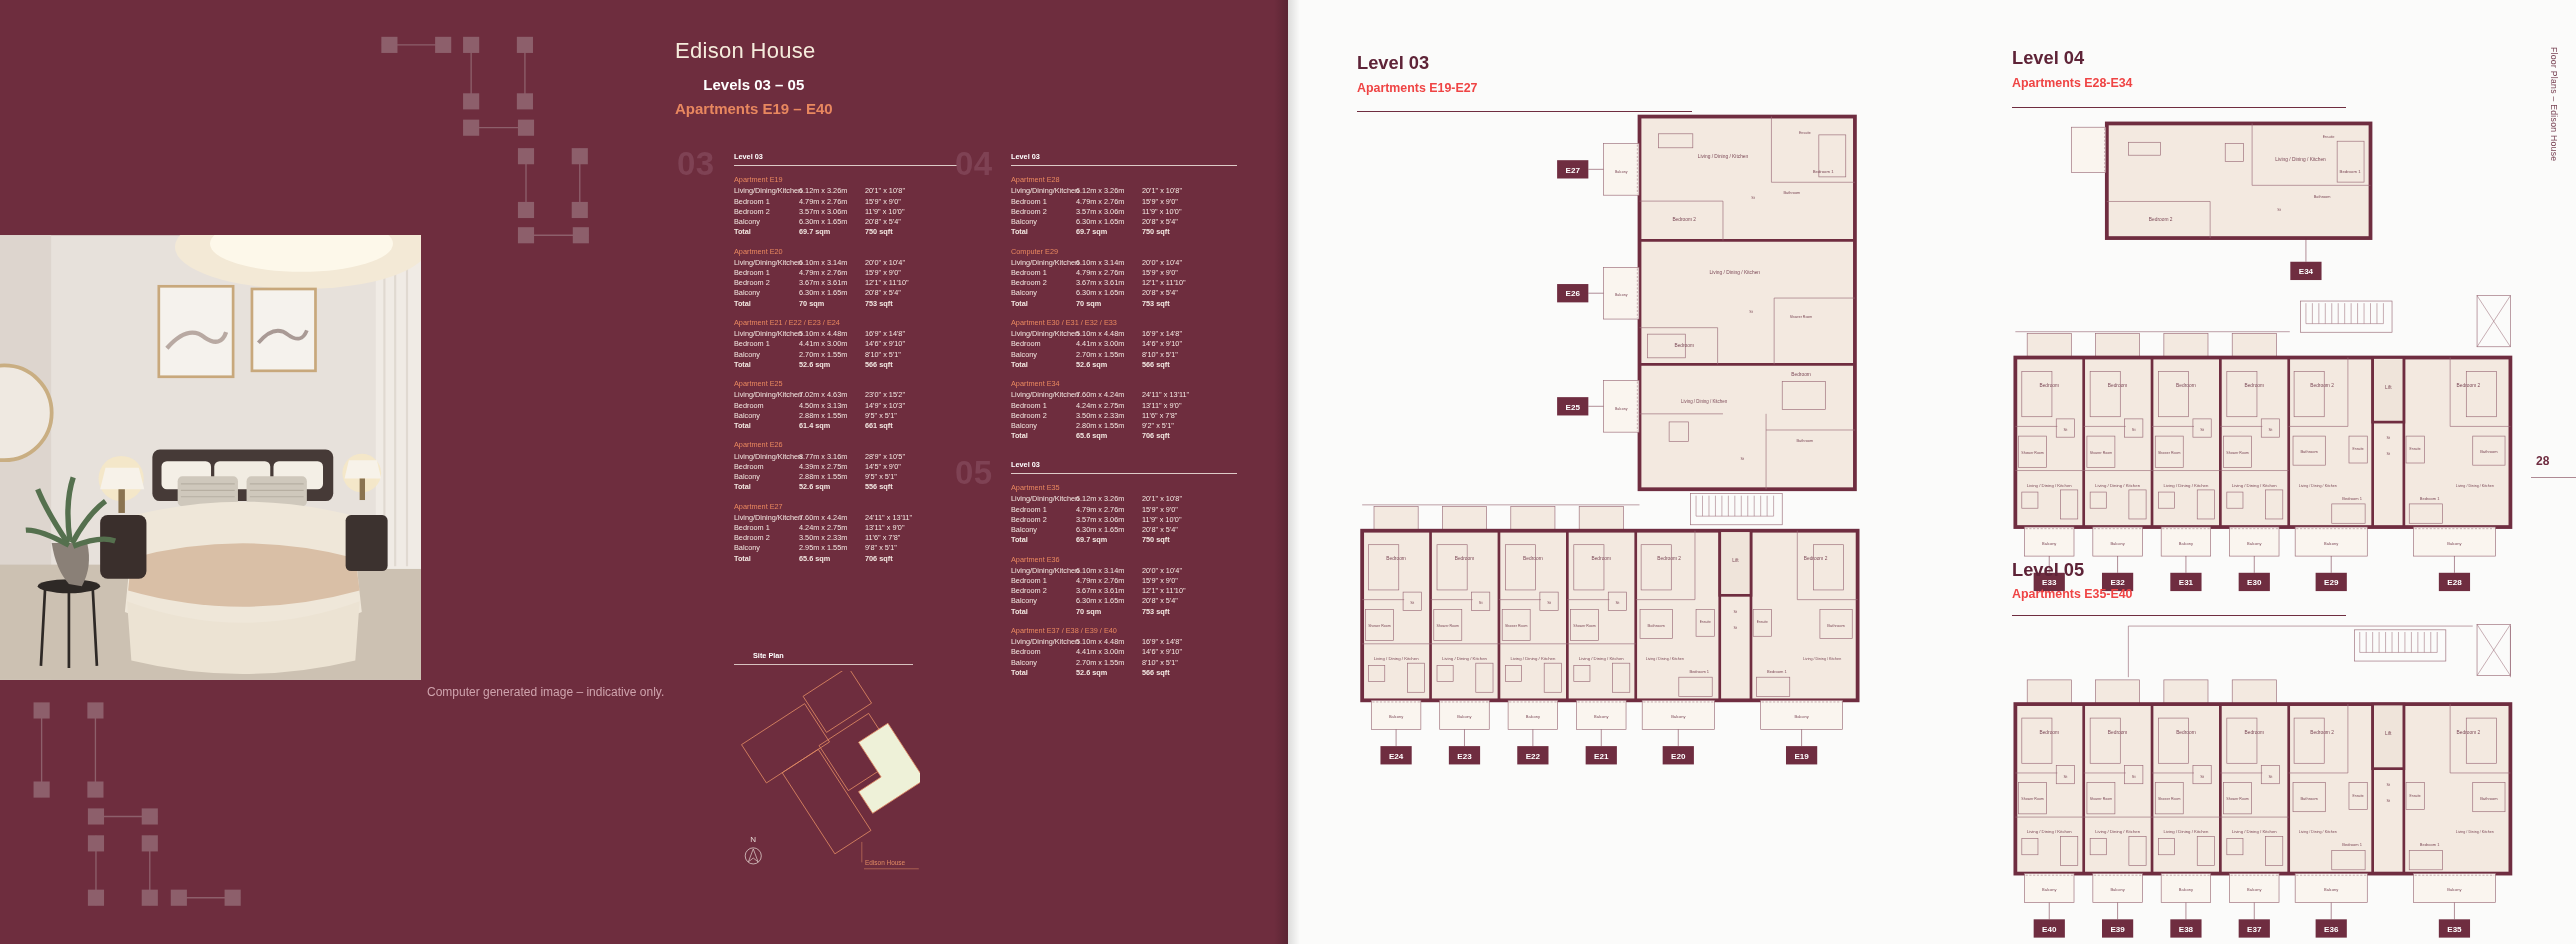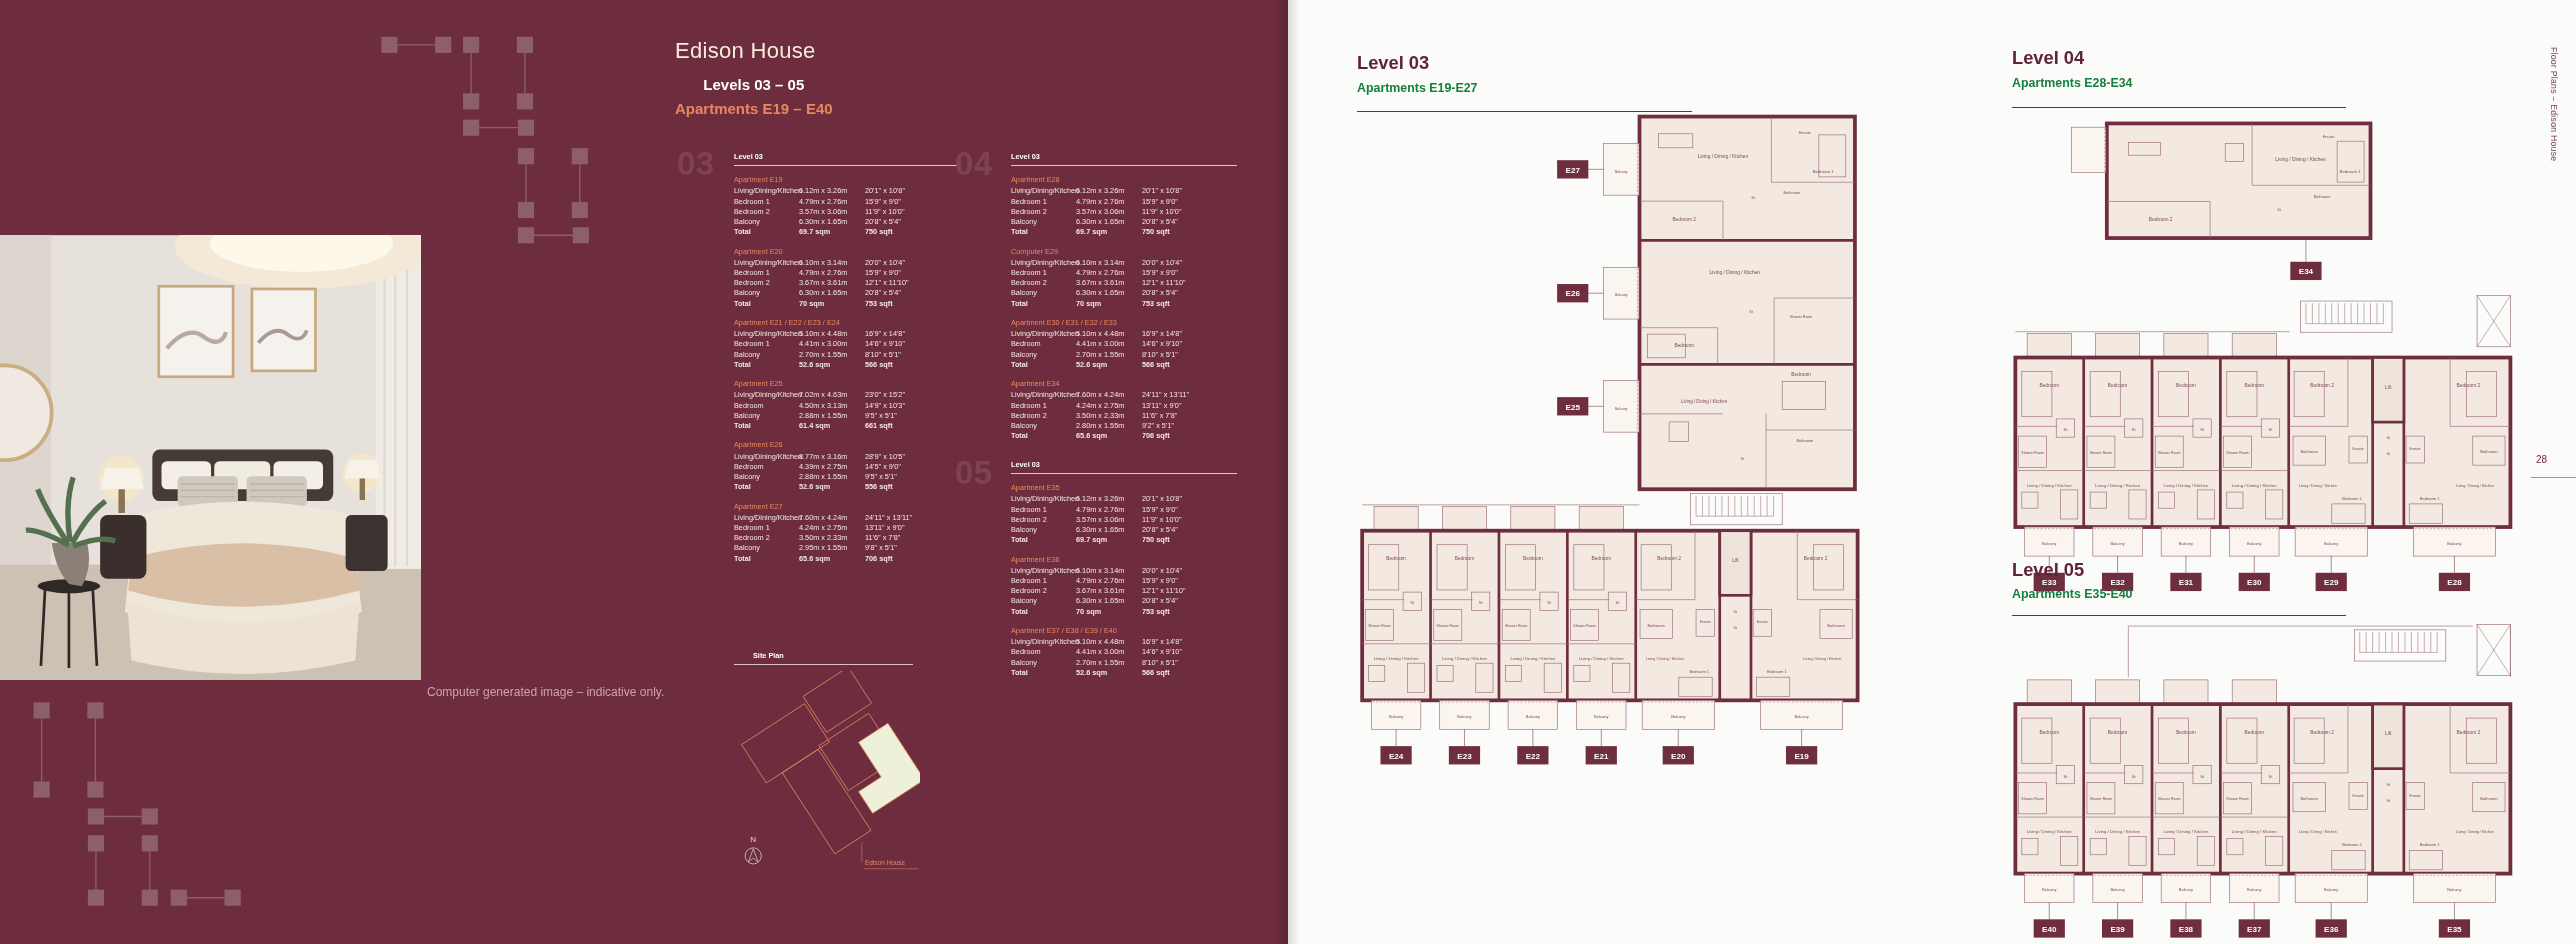--- a/index.html
+++ b/index.html
@@ -29,26 +29,26 @@
   .spec-row .c1{left:65px;}
   .spec-row .c2{left:131px;}
   .spec-row.total{font-weight:700;}
   .siteplan-title{position:absolute;left:734px;top:651px;font-size:7.3px;font-weight:700;color:#ffffff;margin-left:19px;}
   .siteplan-rule{position:absolute;left:734px;top:664px;width:179px;height:0.5px;background:rgba(242,231,225,.8);}
   
   .page-right{position:absolute;left:1288px;top:0;width:1288px;height:945px;background:#fbfbfa;}
   .page-right::before{content:"";position:absolute;left:0;top:0;width:12px;height:100%;
      background:linear-gradient(to right,rgba(0,0,0,.12),rgba(0,0,0,0));}
   .lvl-title{position:absolute;font-size:18.3px;font-weight:600;color:#5e2337;}
-  .lvl-sub{position:absolute;font-size:12.4px;font-weight:600;color:#15803d;}
+  .lvl-sub{position:absolute;font-size:12.4px;font-weight:600;color:#ef4444;}
   .lvl-rule{position:absolute;height:1.1px;background:#6f2d40;}
   .plan{position:absolute;}
   .sidebar-vert{position:absolute;left:1261px;top:47px;writing-mode:vertical-rl;
      font-size:8.6px;color:#7a4556;letter-spacing:0.3px;}
-  .pageno{position:absolute;left:1248px;top:454px;font-size:10px;font-weight:400;color:#6f2d40;}
+  .pageno{position:absolute;left:1248px;top:454px;font-size:12px;font-weight:700;color:#6f2d40;}
   .pageno-line{position:absolute;left:1243px;top:477px;width:45px;height:0.5px;background:#6f2d40;opacity:.55;}
   svg{display:block;font-family:"Liberation Sans",sans-serif;}
 </style>
 </head>
 <body>
 
 <div class="canvas">
 
   <div class="page-left">
     <svg id="motif-top" class="motif" style="left:322px;top:10.8px" width="280" height="242" viewBox="0 0 520 450">

